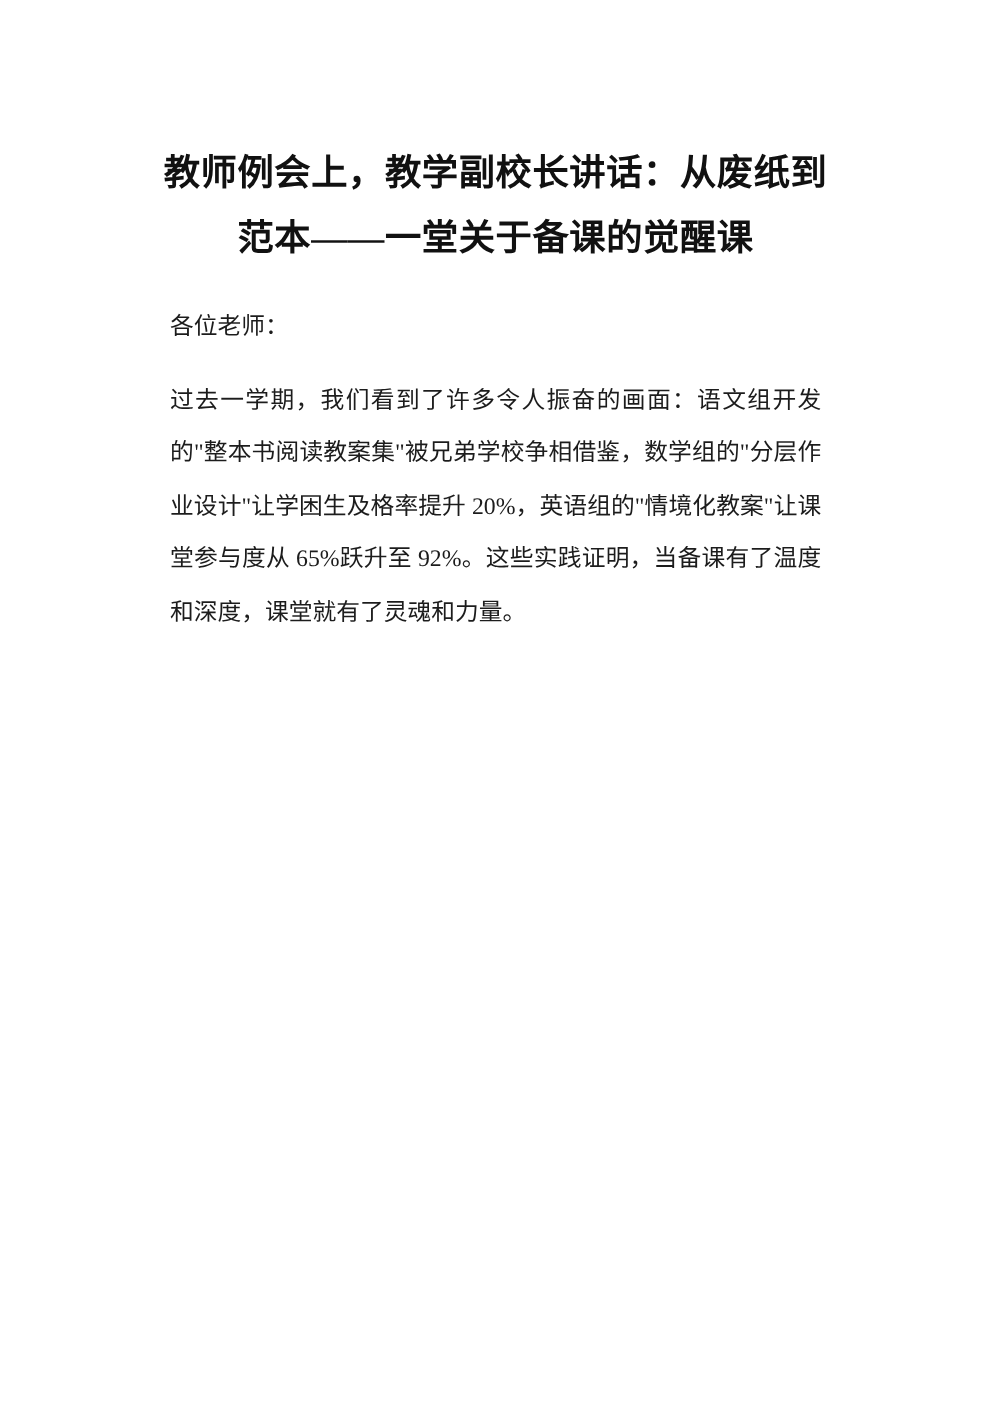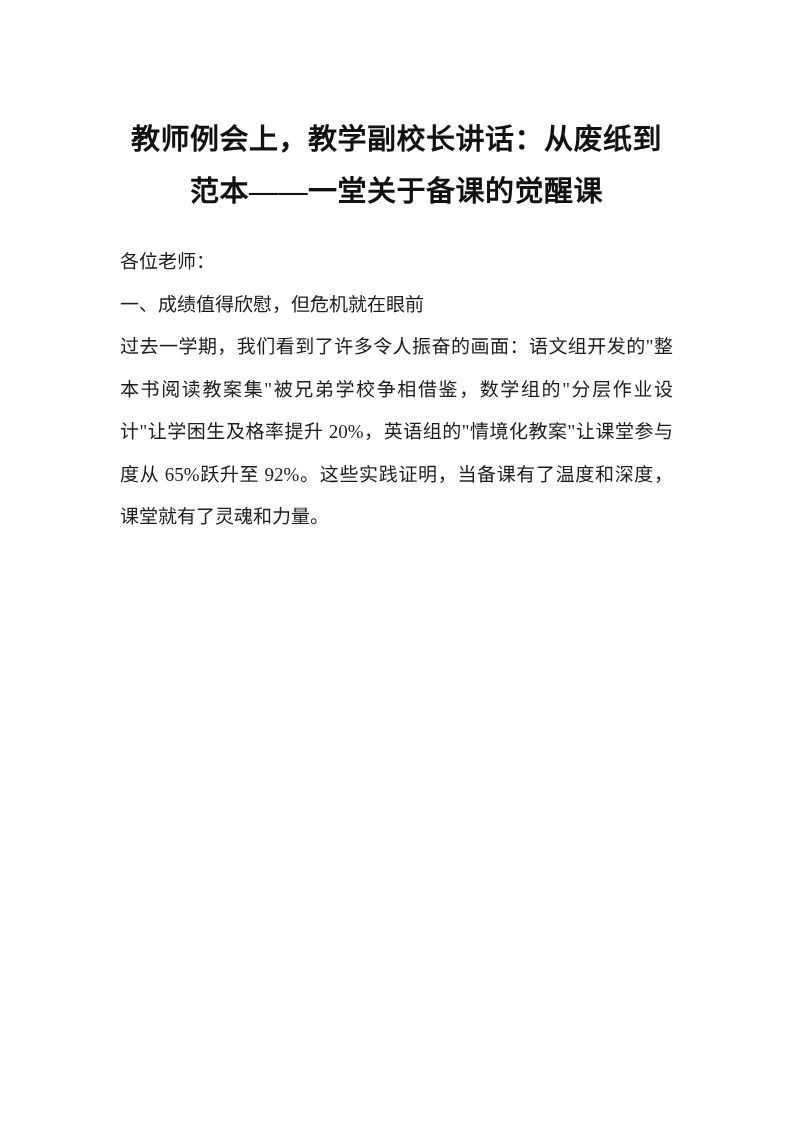--- a/index.html
+++ b/index.html
@@ -22,32 +22,31 @@
   .doc-title {
     margin: 0 0 24px 0;
     font-size: 29px;
     line-height: 52px;
     font-weight: bold;
     text-align: center;
     color: #111111;
     letter-spacing: 0.5px;
   }
   .doc-body p {
-    margin: 0;
+    margin: 16px;
     font-size: 19px;
     line-height: 42.5px;
     text-align: justify;
     text-justify: inter-character;
     word-break: break-all;
     color: #1c1c1c;
   }
 </style>
 </head>
 <body>
 
 <div class="page">
   <h1 class="doc-title">教师例会上，教学副校长讲话：从废纸到范本——一堂关于备课的觉醒课</h1>
   <div class="doc-body">
     <p>各位老师：</p>
-    <p>一、成绩值得欣慰，但危机就在眼前</p>
     <p>过去一学期，我们看到了许多令人振奋的画面：语文组开发的"整本书阅读教案集"被兄弟学校争相借鉴，数学组的"分层作业设计"让学困生及格率提升 20%，英语组的"情境化教案"让课堂参与度从 65%跃升至 92%。这些实践证明，当备课有了温度和深度，课堂就有了灵魂和力量。</p>
   </div>
 </div>
 
 </body></html>

